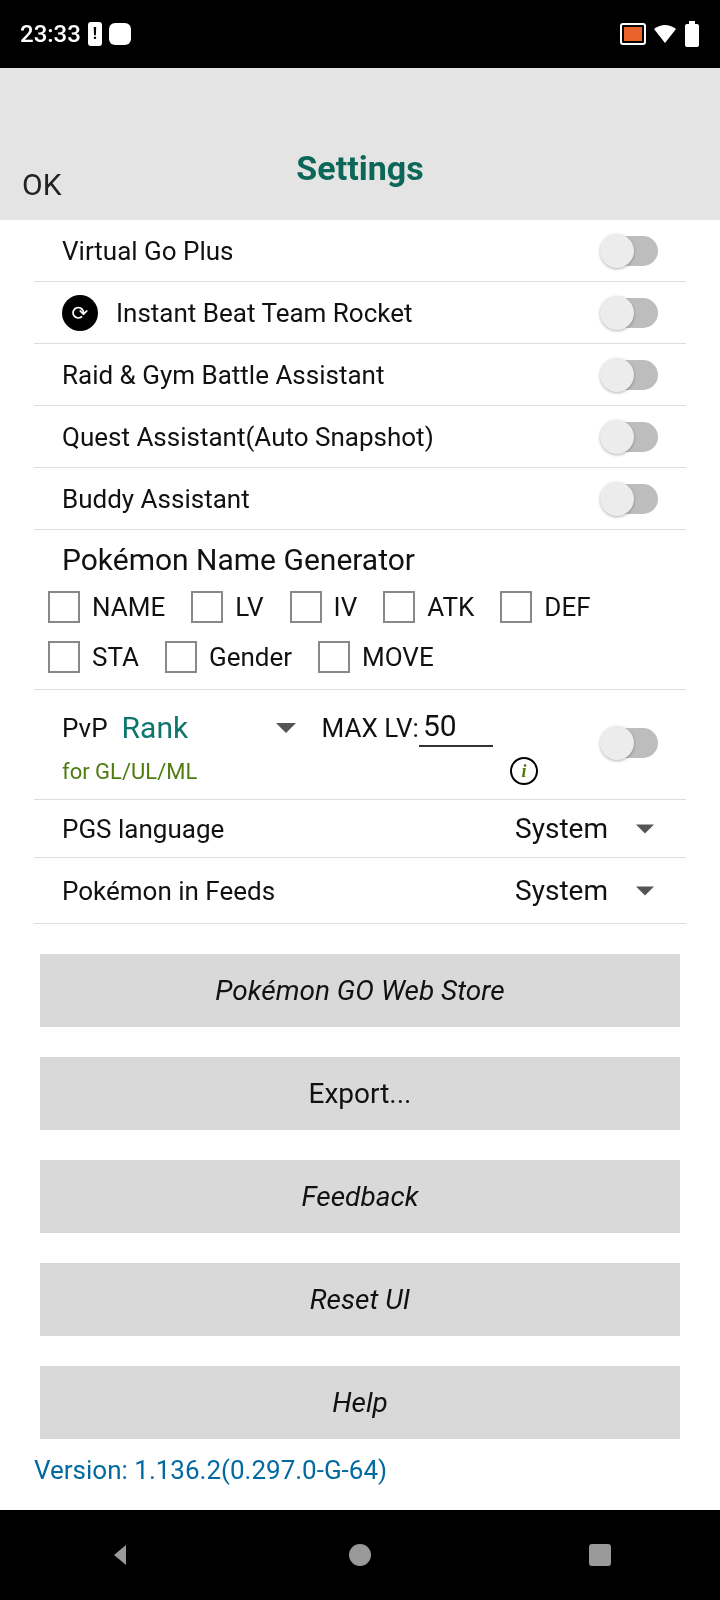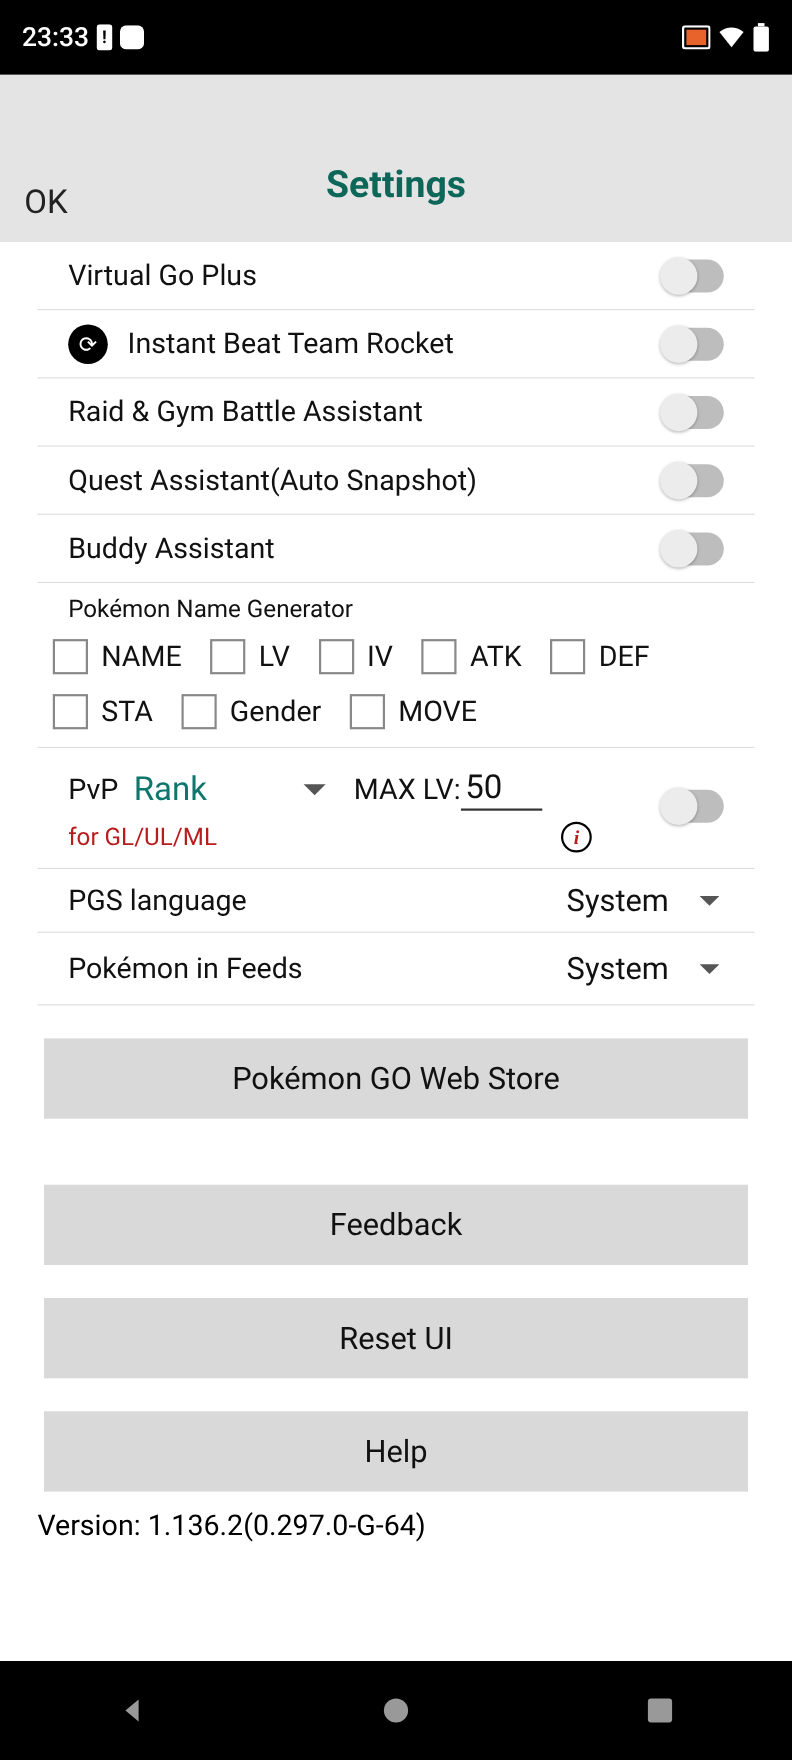--- a/index.html
+++ b/index.html
@@ -10,45 +10,45 @@
 .icon-box { display: inline-flex; align-items: center; justify-content: center; }
 .header { height: 152px; background: #e4e4e4; display: flex; align-items: flex-end; padding: 0 22px 18px 22px; position: relative; }
 .ok-btn { font-size: 30px; color: #222; font-weight: 400; }
 .title { position: absolute; left: 50%; transform: translateX(-50%); bottom: 32px; font-size: 34px; font-weight: 700; color: #0d6759; }
 .content { padding: 0 0; }
 .row { display: flex; align-items: center; min-height: 62px; padding: 12px 28px; border-bottom: 1px solid #ddd; margin: 0 34px; }
 .row-label { font-size: 26px; color: #111; flex: 1; }
 .toggle { width: 56px; height: 30px; background: #bdbdbd; border-radius: 15px; position: relative; }
 .toggle::after { content: ''; position: absolute; left: -2px; top: -2px; width: 34px; height: 34px; background: #ececec; border-radius: 50%; box-shadow: 0 1px 3px rgba(0,0,0,0.3); }
 .sync-icon { width: 36px; height: 36px; background: #000; border-radius: 50%; display: inline-flex; align-items: center; justify-content: center; color: #fff; margin-right: 18px; font-size: 20px; }
-.section-label { font-size: 22px; color: #111; padding: 12px 62px 8px; }
+.section-label { font-size: 30px; color: #111; padding: 12px 62px 8px; }
 .checkbox-row { display: flex; flex-wrap: wrap; gap: 18px 26px; padding: 6px 48px 16px; }
 .checkbox-item { display: flex; align-items: center; gap: 12px; }
 .checkbox { width: 32px; height: 32px; border: 2px solid #888; background: #fff; }
 .checkbox-label { font-size: 26px; color: #111; }
 .divider { height: 1px; background: #ddd; margin: 0 34px; }
 .pvp-row { display: flex; align-items: center; padding: 18px 28px 6px; margin: 0 34px; position: relative; }
 .pvp-label { font-size: 26px; color: #111; margin-right: 14px; }
 .pvp-dropdown { font-size: 30px; color: #0f766e; padding: 0 40px 0 0; position: relative; min-width: 180px; }
 .dropdown-arrow { position: absolute; right: 6px; top: 50%; transform: translateY(-50%); width: 0; height: 0; border-left: 10px solid transparent; border-right: 10px solid transparent; border-top: 10px solid #555; }
 .maxlv-label { font-size: 26px; color: #111; margin-left: 20px; }
 .maxlv-input { font-size: 30px; color: #111; border: none; border-bottom: 2px solid #333; width: 74px; text-align: left; padding: 0 4px 2px; background: transparent; }
 .pvp-toggle-wrap { position: absolute; right: 28px; top: 38px; }
-.pvp-sub { font-size: 22px; color: #b91c1c; padding: 4px 28px 14px; margin: 0 34px; display: flex; align-items: center; text-align: right; }
+.pvp-sub { font-size: 22px; color: #4d7c0f; padding: 4px 28px 14px; margin: 0 34px; display: flex; align-items: center; text-align: right; }
 .info-icon { width: 28px; height: 28px; border: 2px solid #000; border-radius: 50%; display: inline-flex; align-items: center; justify-content: center; font-size: 18px; font-weight: bold; font-style: italic; font-family: serif; margin-left: auto; margin-right: 120px; }
 .lang-row { display: flex; align-items: center; padding: 12px 28px; margin: 0 34px; border-top: 1px solid #ddd; border-bottom: 1px solid #ddd; }
 .lang-label { font-size: 26px; color: #111; flex: 1; }
 .lang-value { font-size: 28px; color: #111; margin-right: 50px; position: relative; }
 .lang-arrow { position: absolute; right: -46px; top: 50%; transform: translateY(-50%); width: 0; height: 0; border-left: 9px solid transparent; border-right: 9px solid transparent; border-top: 9px solid #555; }
 .feeds-row { display: flex; align-items: center; padding: 16px 28px; margin: 0 34px; border-bottom: 1px solid #ddd; }
-.btn { background: #d9d9d9; border: none; font-size: 28px; color: #111; padding: 20px 0; text-align: center; margin: 0 40px; display: block; width: calc(100% - 80px); }
+.btn { background: #d9d9d9; border: none; font-size: 28px; color: #111; padding: 20px 0; text-align: center; margin: 0 40px; display: block; width: calc(100% - 80px); font-style: italic; }
 .btn-row { display: flex; gap: 46px; margin: 30px 40px; }
 .btn-half { background: #d9d9d9; border: none; font-size: 28px; color: #111; padding: 20px 0; text-align: center; flex: 1; }
 .spacer { height: 30px; }
-.version { font-size: 26px; color: #000000; padding: 16px 34px; }
+.version { font-size: 26px; color: #0369a1; padding: 16px 34px; }
 .nav-bar { position: absolute; bottom: 0; left: 0; right: 0; height: 90px; background: #000; display: flex; align-items: center; justify-content: space-around; }
 .nav-icon { width: 36px; height: 36px; display: flex; align-items: center; justify-content: center; color: #999; }
 </style>
 </head>
 <body>
 
 <div class="status-bar">
   <div class="status-left">
     <span>23:33</span>
     <span class="icon-box">
@@ -177,20 +177,21 @@
     <span class="lang-label">Pokémon in Feeds</span>
     <span class="lang-value">
       <span>System</span>
       <span class="lang-arrow"></span>
     </span>
   </div>
 
   <div class="spacer"></div>
   <button class="btn">Pokémon GO Web Store</button>
   <div class="btn-row">
+    <button class="btn-half">Export...</button>
   </div>
   <button class="btn">Feedback</button>
   <div class="spacer"></div>
   <button class="btn">Reset UI</button>
   <div class="spacer"></div>
   <button class="btn">Help</button>
 
   <div class="version">Version: 1.136.2(0.297.0-G-64)</div>
 </div>
 

